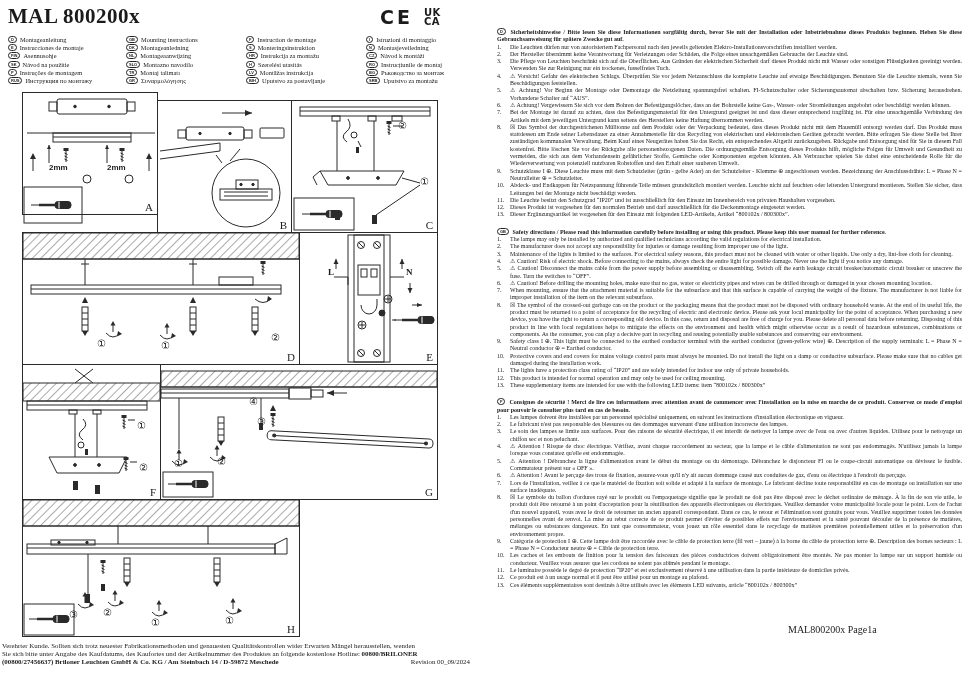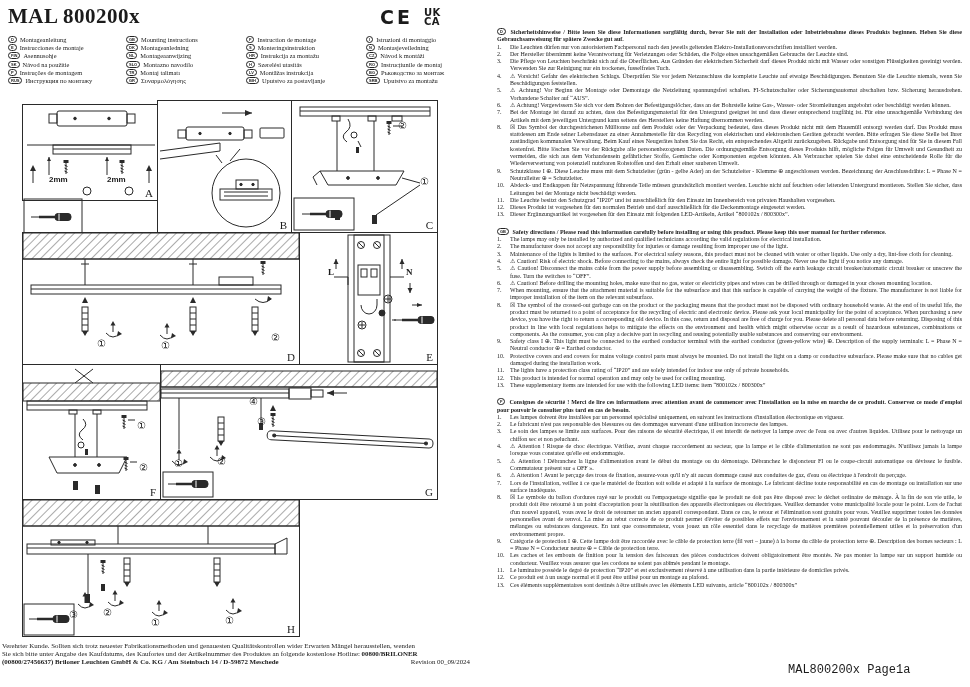--- a/index.html
+++ b/index.html
@@ -28,21 +28,21 @@
   .lf-line3{display:flex;justify-content:space-between;}
   .b{font-weight:bold;}
   
   #page-right{position:absolute;left:497px;top:28px;width:465px;}
   .sec{margin-bottom:9px;}
   .sec-head{font-size:6px;line-height:7.3px;font-weight:bold;text-align:justify;}
   .sec-head .cc{margin-right:2px;vertical-align:1px;}
   .li{display:flex;gap:3px;font-size:6px;line-height:7.3px;}
   .li .num{width:10px;flex:none;}
   .li .txt{flex:1;text-align:justify;}
-  .page-footer{position:absolute;left:788px;top:663px;font-size:12px;font-family:Liberation Mono, monospace;}
+  .page-footer{position:absolute;left:788px;top:624px;font-size:10px;}
 </style>
 </head>
 <body>
 
 <div id="canvas">
 
   <svg width="0" height="0" style="position:absolute">
     <defs>
       <pattern id="hatch" width="6" height="6" patternUnits="userSpaceOnUse" patternTransform="rotate(45)">
         <line x1="0" y1="0" x2="0" y2="6" stroke="#555" stroke-width="1"></line>
@@ -187,21 +187,21 @@
         <div class="lang-item">
           <span class="cc">BG</span>
           <span class="lang-label">Ръководство за монтаж</span>
         </div>
         <div class="lang-item">
           <span class="cc">SRB</span>
           <span class="lang-label">Uputstvo za montažu</span>
         </div>
       </div>
 
-    <div class="panel" style="left:22px;top:104px;width:136px;height:97px">
+    <div class="panel" style="left:22px;top:92px;width:136px;height:123px">
       <svg width="134" height="131" viewBox="0 0 134 131" stroke="#2a2a2a" fill="none">
         <rect x="34" y="6" width="70" height="15" rx="2"></rect>
         <rect x="26" y="9" width="8" height="9"></rect>
           <rect x="104" y="9" width="8" height="9"></rect>
         <circle cx="52" cy="13.5" r="1.3" fill="#2a2a2a"></circle>
           <circle cx="86" cy="13.5" r="1.3" fill="#2a2a2a"></circle>
         <line x1="4" y1="40" x2="132" y2="40"></line>
         <rect x="30" y="40" width="78" height="9"></rect>
         <line x1="30" y1="44" x2="108" y2="44"></line>
         <line x1="26" y1="52" x2="26" y2="70"></line>

